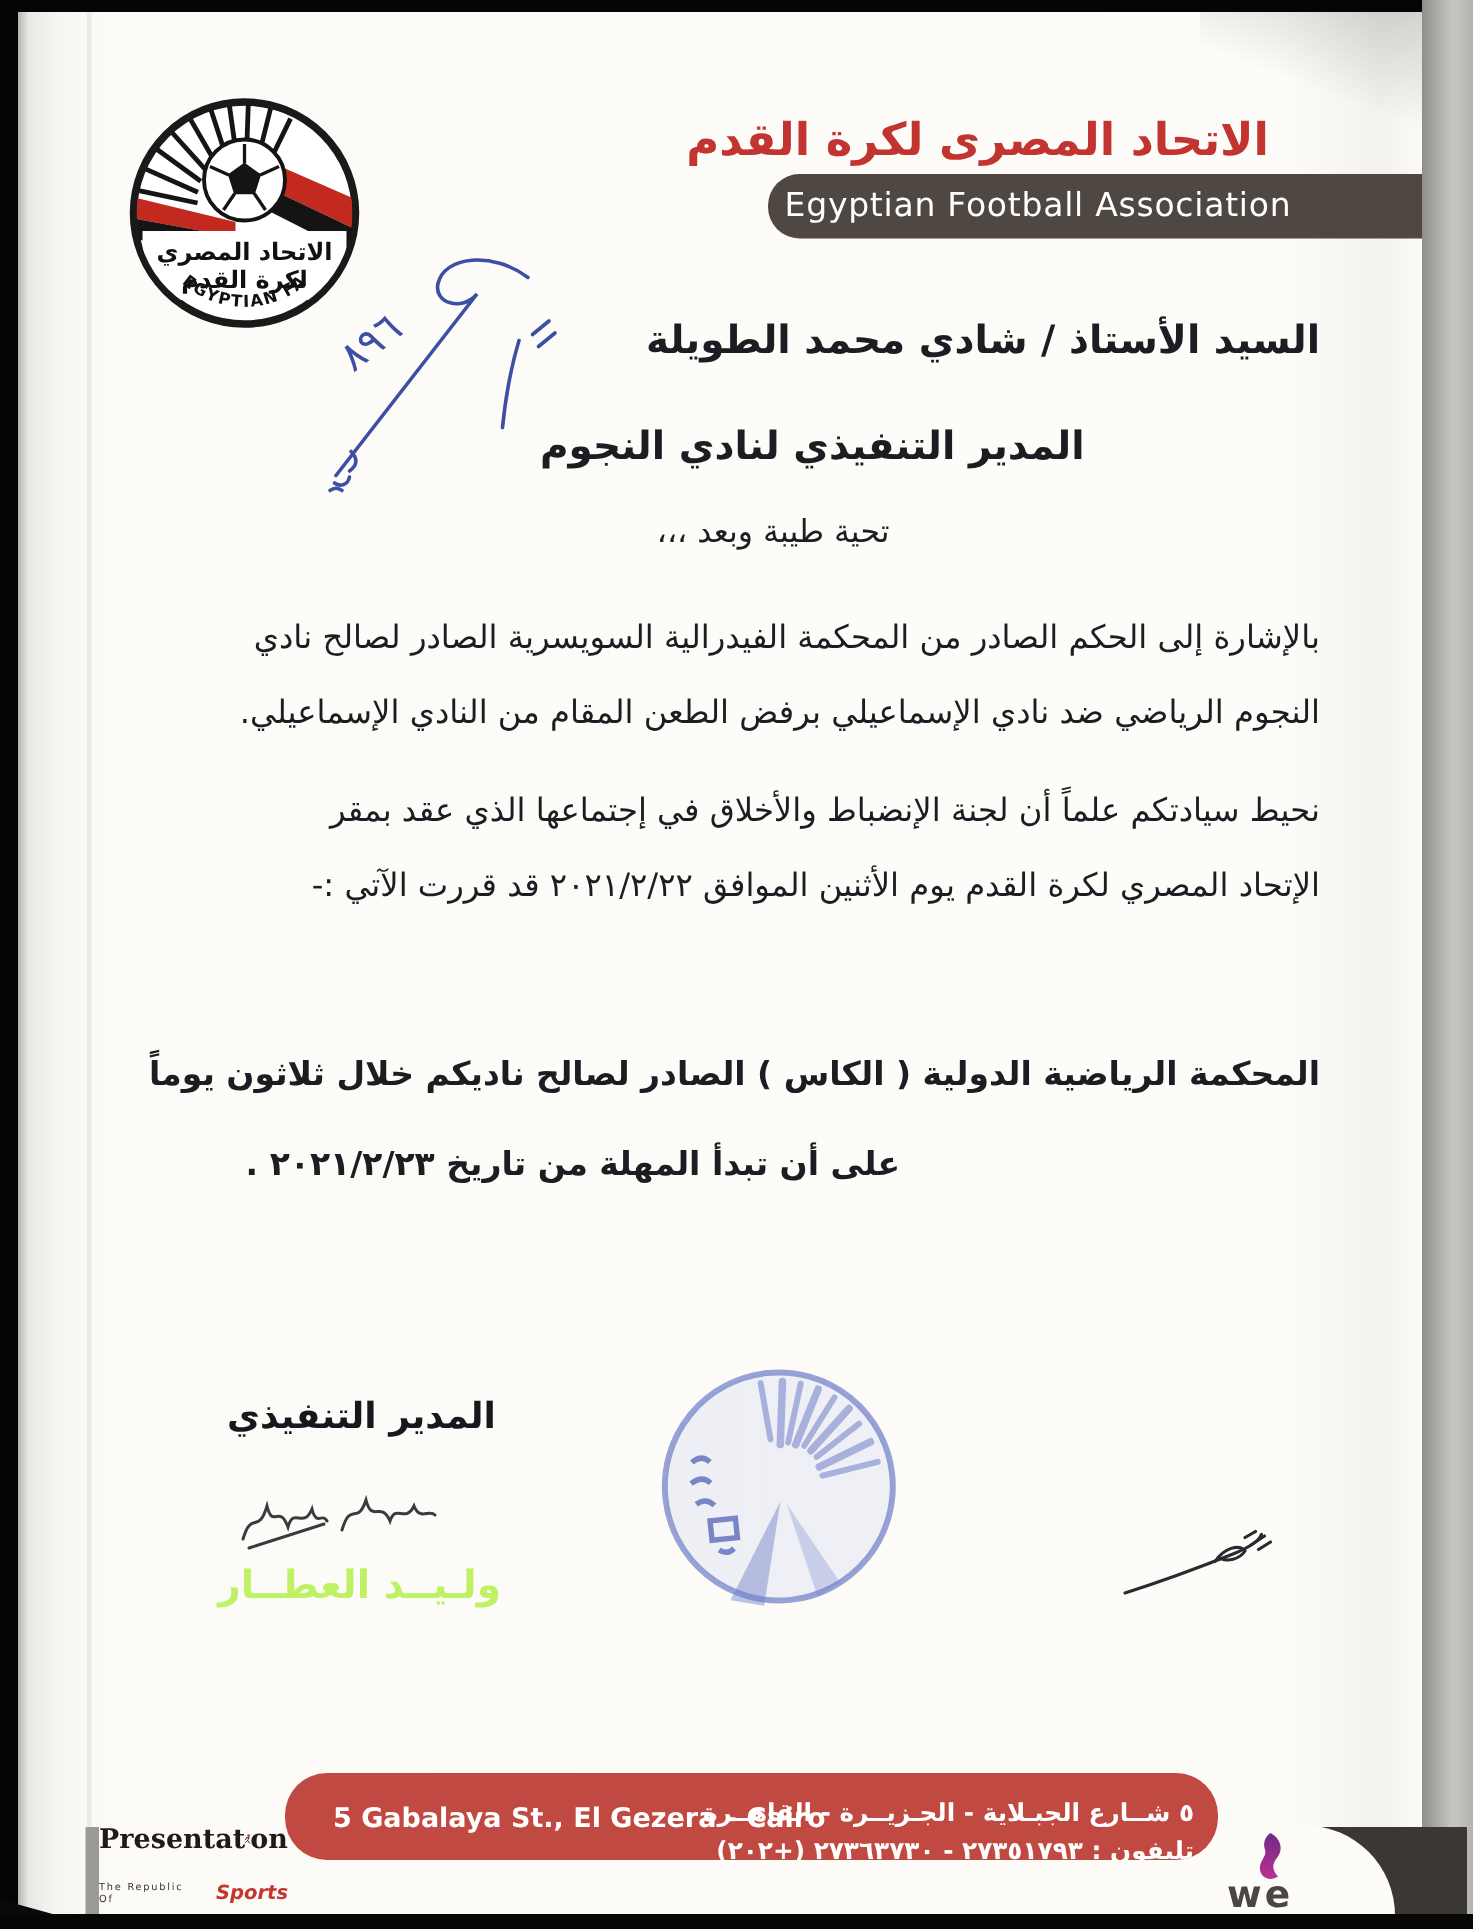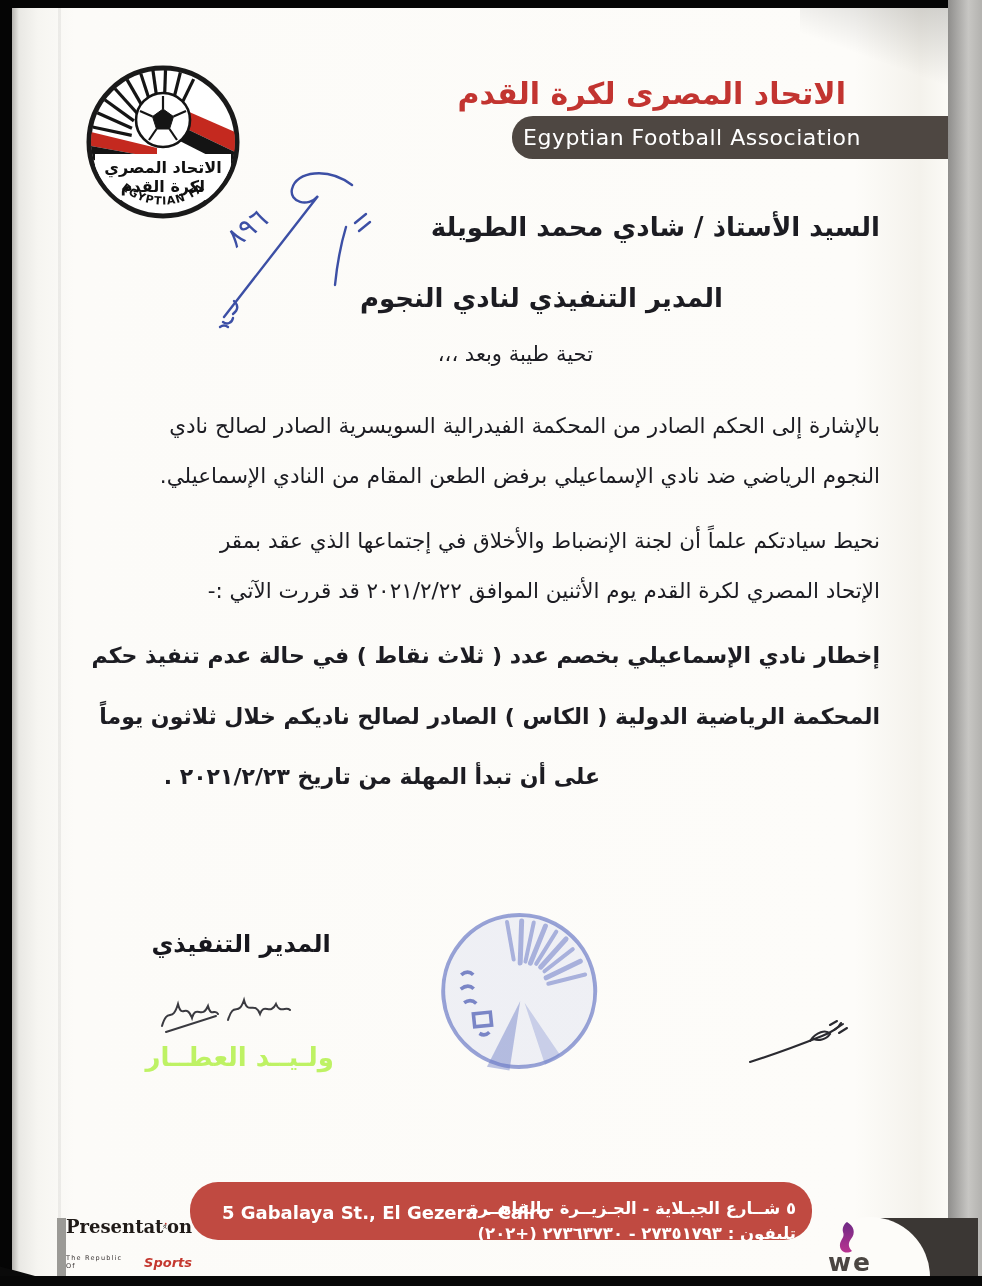--- a/index.html
+++ b/index.html
@@ -59,21 +59,21 @@
   .sponsor .swoosh{margin:4px 0 0 82px}
   .grey-tick{position:absolute;left:57px;top:1218px;width:9px;height:58px;background:#9b9a96;z-index:2}
   .red-banner{position:absolute;left:190px;top:1182px;width:622px;height:58px;background:var(--footer-red);
     border-radius:28px;z-index:2;overflow:hidden;color:#fff}
   .addr-en{position:absolute;left:32px;top:18px;font-size:18px;font-weight:bold;white-space:nowrap;line-height:25px}
   .addr-ar{position:absolute;right:16px;top:14px;font-size:16.5px;font-weight:bold;direction:rtl;
     white-space:nowrap;line-height:25px;text-align:right}
   .we-square{position:absolute;left:872px;top:1218px;width:106px;height:58px;background:#3b3734;z-index:3}
   .we-circle{position:absolute;left:810px;top:1217px;width:120px;height:120px;border-radius:50%;background:#fdfcf9;z-index:4}
   .we-flame{position:absolute;left:831px;top:1221px;z-index:5}
-  .we-word{position:absolute;left:818px;top:1250px;width:64px;text-align:center;z-index:5;
+  .we-word{position:absolute;left:818px;top:1250px;width:64px;text-align:left;z-index:5;
     font-size:25px;font-weight:bold;letter-spacing:2px;color:#4b4642;line-height:1}
 </style>
 </head>
 <body>
 
 <div class="page">
   <div class="paper"></div>
   <div class="fold-line"></div>
   <div class="edge-right"></div>
   <div class="corner-shade"></div>
@@ -138,21 +138,20 @@
   </svg>
 
   <div class="ar addr1">السيد الأستاذ / شادي محمد الطويلة</div>
   <div class="ar addr2">المدير التنفيذي لنادي النجوم</div>
   <div class="ar salut">تحية طيبة وبعد ،،،</div>
 
   <div class="ar bline p1l1">بالإشارة إلى الحكم الصادر من المحكمة الفيدرالية السويسرية الصادر لصالح نادي</div>
   <div class="ar bline p1l2">النجوم الرياضي ضد نادي الإسماعيلي برفض الطعن المقام من النادي الإسماعيلي.</div>
   <div class="ar bline p2l1">نحيط سيادتكم علماً أن لجنة الإنضباط والأخلاق في إجتماعها الذي عقد بمقر</div>
   <div class="ar bline p2l2">الإتحاد المصري لكرة القدم يوم الأثنين الموافق ٢٠٢١/٢/٢٢ قد قررت الآتي :-</div>
-  <div class="ar dline d1">إخطار نادي الإسماعيلي بخصم عدد ( ثلاث نقاط ) في حالة عدم تنفيذ حكم</div>
   <div class="ar dline d2">المحكمة الرياضية الدولية ( الكاس ) الصادر لصالح ناديكم خلال ثلاثون يوماً</div>
   <div class="ar dline d3">على أن تبدأ المهلة من تاريخ ٢٠٢١/٢/٢٣ .</div>
 
   <div class="sig-title">المدير التنفيذي</div>
   <svg class="sig-scribble" width="140" height="55" viewBox="0 0 140 55">
     <g fill="none" stroke="#3a3a40" stroke-width="2" stroke-linecap="round">
       <path d="M4 46 C10 26 14 44 20 24 C24 40 28 22 34 38 C38 24 44 40 50 26 C53 38 57 28 60 34"></path>
       <path d="M70 40 C76 20 80 38 86 20 C90 36 96 20 102 34 C106 22 112 36 118 24 C122 34 128 26 132 30"></path>
       <path d="M8 52 L58 36"></path>
     </g>

